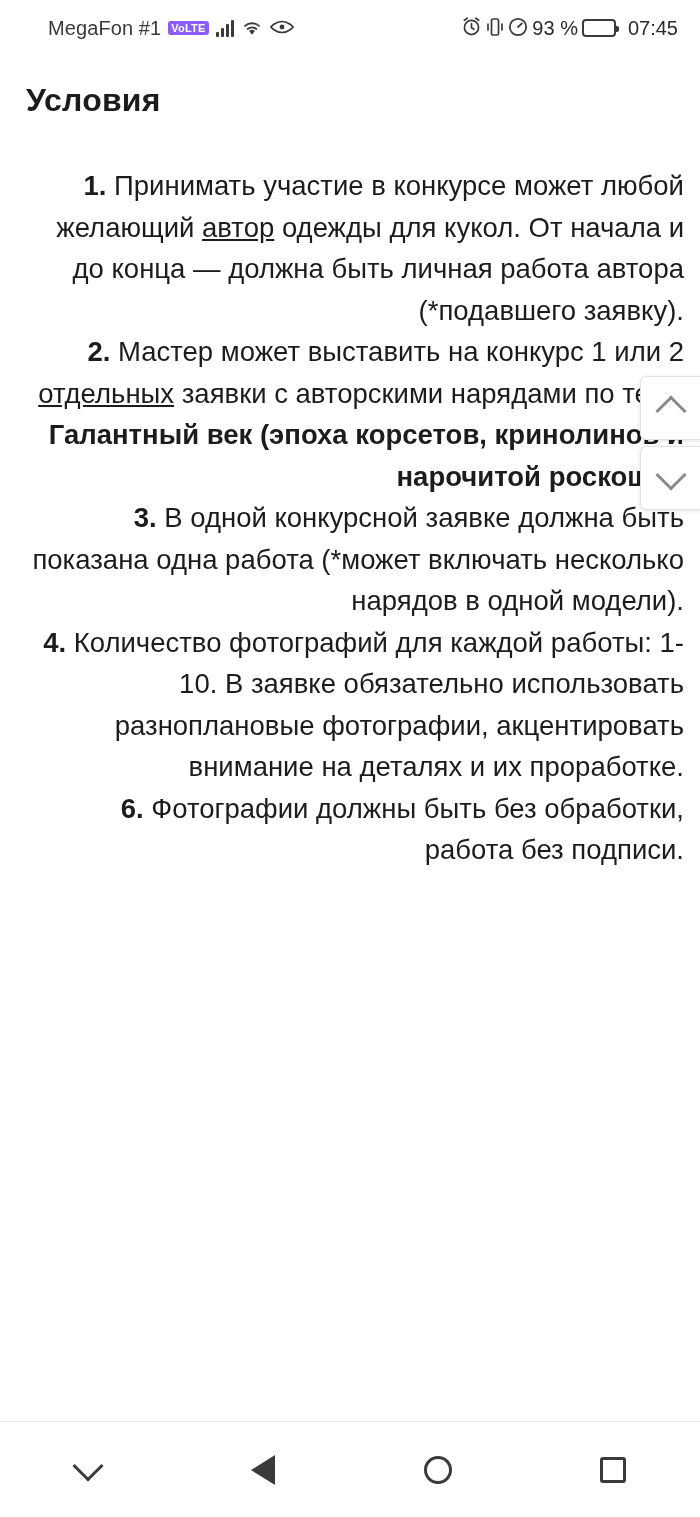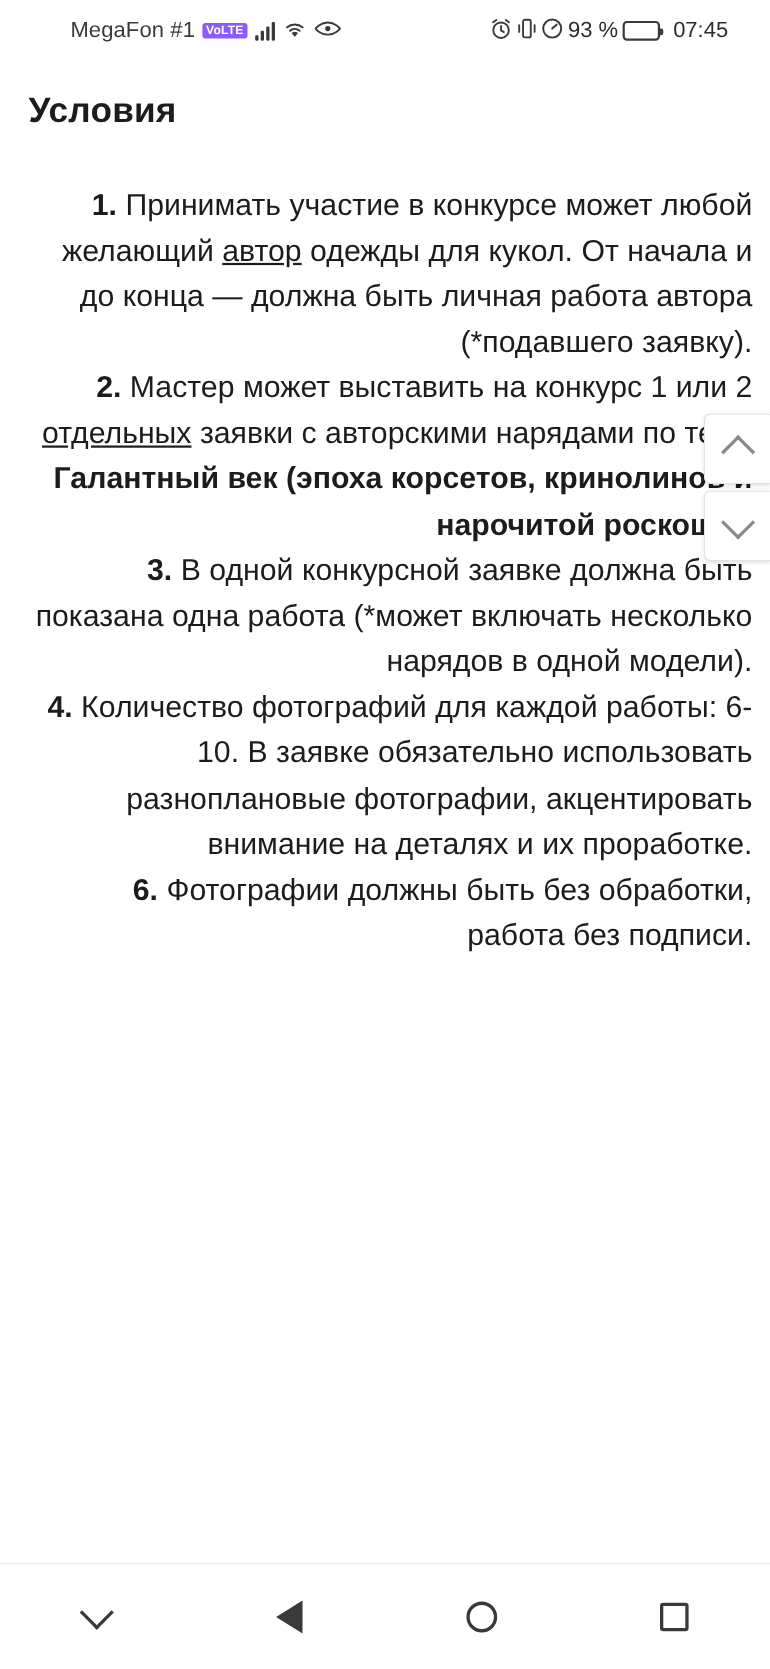--- a/index.html
+++ b/index.html
@@ -18,21 +18,21 @@
     display: flex;
     flex-direction: column;
   }
 
   
   .statusbar {
     height: 56px;
     flex: 0 0 56px;
     display: flex;
     align-items: center;
-    padding: 0 34px;
+    padding: 0 18px;
     font-size: 20px;
     color: #2b2b2b;
     background: #ffffff;
     text-align: center;
   }
   .sb-left {
     display: flex;
     align-items: center;
     gap: 7px;
     flex: 1 1 auto;
@@ -223,21 +223,21 @@
       <span class="clock">07:45</span>
     </div>
   </div>
 
   <div class="content">
     <div class="page-title">Условия</div>
     <div class="rules" id="rules-container">
         <p class="rule"><b>1.</b><span> Принимать участие в конкурсе может любой желающий </span><span class="u">автор</span><span> одежды для кукол. От начала и до конца — должна быть личная работа автора (*подавшего заявку).</span></p>
         <p class="rule"><b>2.</b><span> Мастер может выставить на конкурс 1 или 2 </span><span class="u">отдельных</span><span> заявки с авторскими нарядами по теме </span><span class="strong">Галантный век (эпоха корсетов, кринолинов и нарочитой роскоши)</span><span>.</span></p>
         <p class="rule"><b>3.</b><span> В одной конкурсной заявке должна быть показана одна работа (*может включать несколько нарядов в одной модели).</span></p>
-        <p class="rule"><b>4.</b><span> Количество фотографий для каждой работы: 6-10. В заявке обязательно использовать разноплановые фотографии, акцентировать внимание на деталях и их проработке.</span></p>
+        <p class="rule"><b>4.</b><span> Количество фотографий для каждой работы: 1-10. В заявке обязательно использовать разноплановые фотографии, акцентировать внимание на деталях и их проработке.</span></p>
         <p class="rule"><b>6.</b><span> Фотографии должны быть без обработки, работа без подписи.</span></p>
       </div>
 
     <div class="scroll-btns">
       <div class="scroll-btn">
         <span class="chev up"></span>
       </div>
       <div class="scroll-btn">
         <span class="chev down"></span>
       </div>

